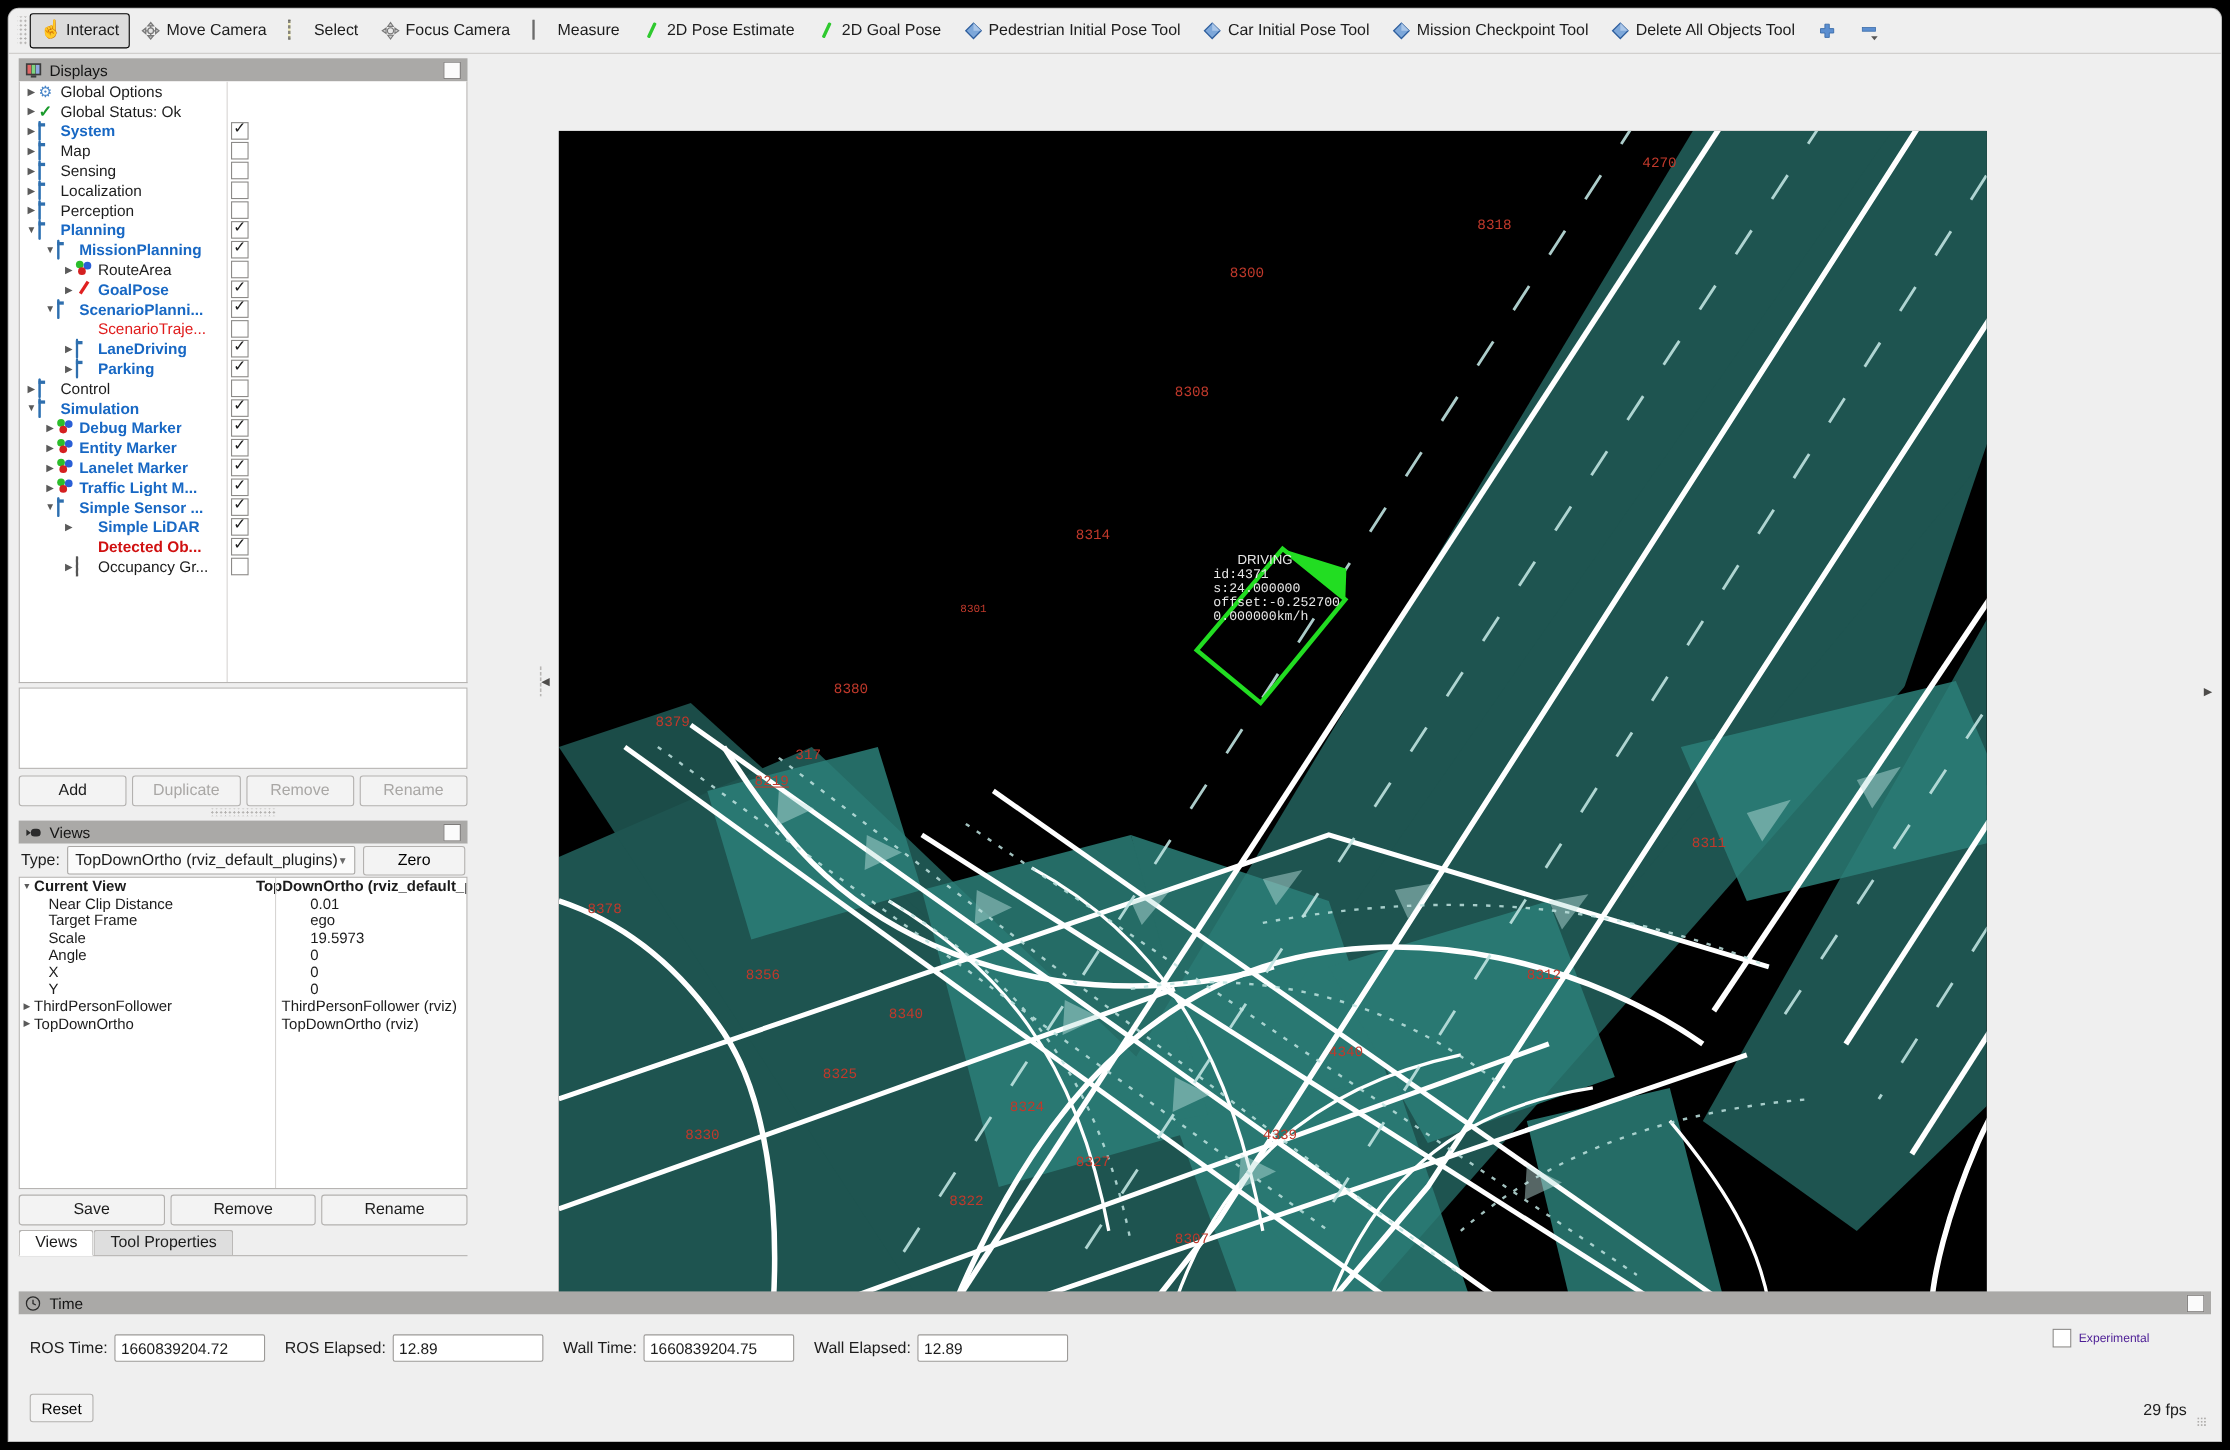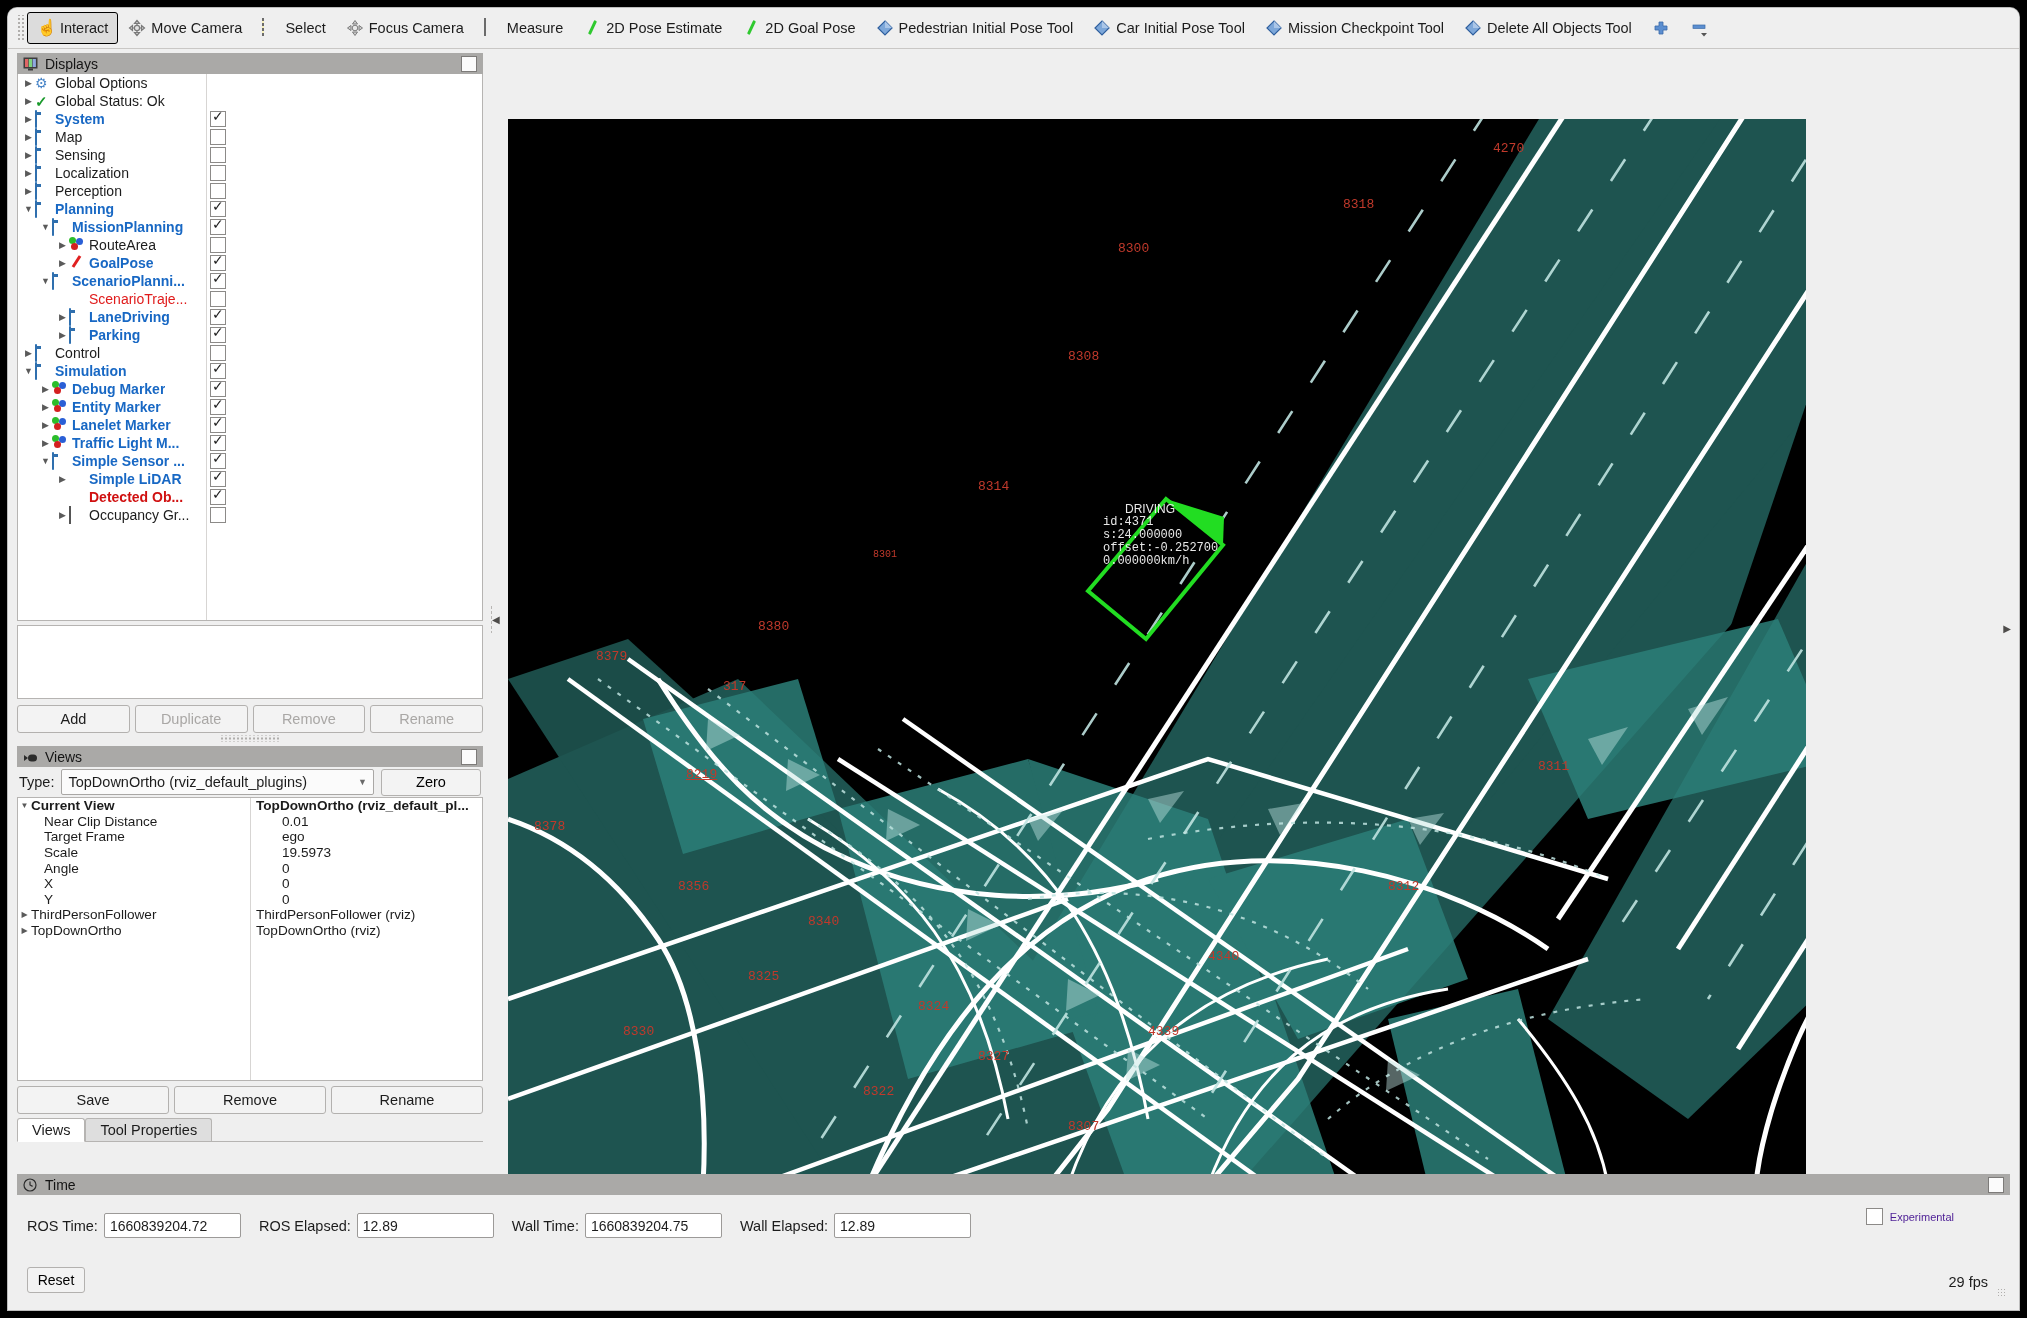--- a/index.html
+++ b/index.html
@@ -39,21 +39,21 @@
   .ic-select{width:15px;height:13px;margin-top:3px;background:#f5efba;border:1px dashed #6b6b6b;}
   .ic-measure{width:16px;height:9px;margin-top:5px;background:#dcdcdc;border:1px solid #6b6b6b;
               background-image:linear-gradient(90deg,#6b6b6b 1px,transparent 1px);background-size:3px 4px;}
   .ic-pen{width:18px;height:18px;}
   .ic-pen:before{content:"";position:absolute;left:8px;top:1px;width:3px;height:15px;
                  background:#2fc92f;transform:rotate(25deg);border-radius:1px;}
 
   
   .body{position:relative;height:1140px;background:#efefef;}
 
-  .leftcol{position:absolute;left:9px;top:4px;width:466px;bottom:0;}
+  .leftcol{position:absolute;left:9px;top:4px;width:408px;bottom:0;}
 
   
   .ph{height:21px;background:#aaa9a7;display:flex;align-items:center;padding:0 6px;
       justify-content:space-between;}
   .ph-l{display:flex;align-items:center;gap:7px;}
   .ph-title{font-size:14px;color:#141414;}
   .ph-box{width:14px;height:14px;background:#fbfbfb;border:1px solid #7d7b79;}
   .ph-ic{width:15px;height:14px;}
 
   
@@ -676,21 +676,21 @@
 
     <div id="vp-labels" style="position:absolute;left:0;top:0;width:1492px;height:1066px;">
         <span style="position:absolute;left:985px;top:22px;font-size:13px;color:#c0392b;font-family:'Liberation Mono',monospace;">4270</span>
         <span style="position:absolute;left:610px;top:122px;font-size:13px;color:#c0392b;font-family:'Liberation Mono',monospace;">8300</span>
         <span style="position:absolute;left:560px;top:230px;font-size:13px;color:#c0392b;font-family:'Liberation Mono',monospace;">8308</span>
         <span style="position:absolute;left:835px;top:78px;font-size:13px;color:#c0392b;font-family:'Liberation Mono',monospace;">8318</span>
         <span style="position:absolute;left:470px;top:360px;font-size:13px;color:#c0392b;font-family:'Liberation Mono',monospace;">8314</span>
         <span style="position:absolute;left:365px;top:430px;font-size:10px;color:#c0392b;font-family:'Liberation Mono',monospace;">8301</span>
         <span style="position:absolute;left:250px;top:500px;font-size:13px;color:#c0392b;font-family:'Liberation Mono',monospace;">8380</span>
         <span style="position:absolute;left:215px;top:560px;font-size:13px;color:#c0392b;font-family:'Liberation Mono',monospace;">317</span>
-        <span style="position:absolute;left:178px;top:648px;font-size:13px;color:#c0392b;font-family:'Liberation Mono',monospace;text-decoration:underline;">8219</span>
+        <span style="position:absolute;left:178px;top:584px;font-size:13px;color:#c0392b;font-family:'Liberation Mono',monospace;text-decoration:underline;">8219</span>
         <span style="position:absolute;left:88px;top:530px;font-size:13px;color:#c0392b;font-family:'Liberation Mono',monospace;">8379</span>
         <span style="position:absolute;left:26px;top:700px;font-size:13px;color:#c0392b;font-family:'Liberation Mono',monospace;">8378</span>
         <span style="position:absolute;left:170px;top:760px;font-size:13px;color:#c0392b;font-family:'Liberation Mono',monospace;">8356</span>
         <span style="position:absolute;left:300px;top:795px;font-size:13px;color:#c0392b;font-family:'Liberation Mono',monospace;">8340</span>
         <span style="position:absolute;left:240px;top:850px;font-size:13px;color:#c0392b;font-family:'Liberation Mono',monospace;">8325</span>
         <span style="position:absolute;left:115px;top:905px;font-size:13px;color:#c0392b;font-family:'Liberation Mono',monospace;">8330</span>
         <span style="position:absolute;left:410px;top:880px;font-size:13px;color:#c0392b;font-family:'Liberation Mono',monospace;">8324</span>
         <span style="position:absolute;left:470px;top:930px;font-size:13px;color:#c0392b;font-family:'Liberation Mono',monospace;">8327</span>
         <span style="position:absolute;left:355px;top:965px;font-size:13px;color:#c0392b;font-family:'Liberation Mono',monospace;">8322</span>
         <span style="position:absolute;left:560px;top:1000px;font-size:13px;color:#c0392b;font-family:'Liberation Mono',monospace;">8307</span>

